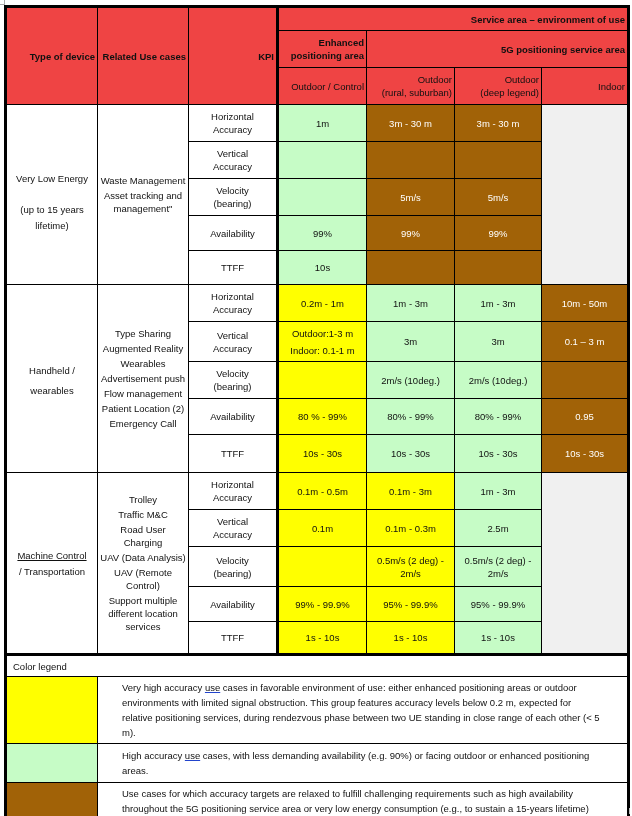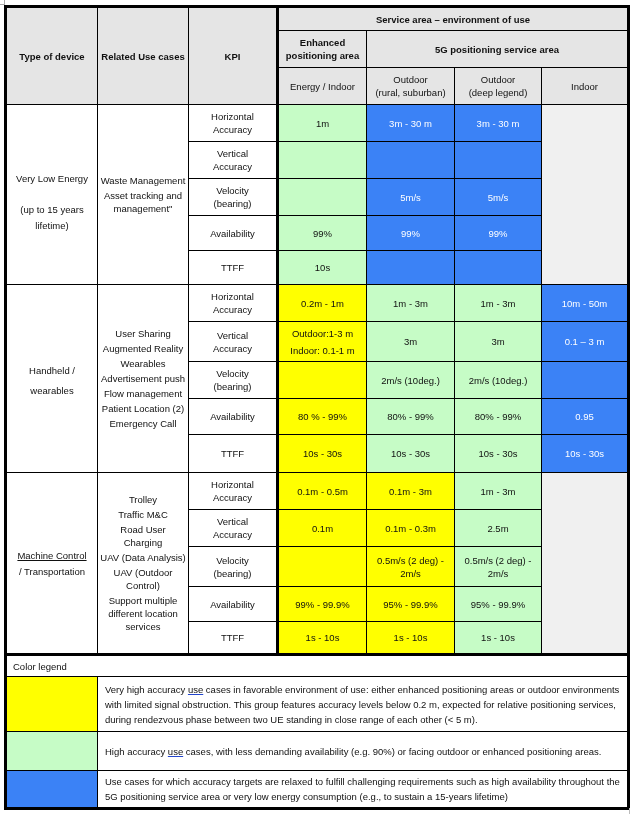--- a/index.html
+++ b/index.html
@@ -5,36 +5,36 @@
   html, body { margin: 0; padding: 0; background: #ffffff; }
   body { width: 632px; height: 816px; position: relative; overflow: hidden;
          font-family: "Liberation Sans", "DejaVu Sans", sans-serif; color: #111; }
   .corner-mark { position: absolute; left: 0; top: 0; width: 4px; height: 4px;
                  border-right: 1px solid #aaa; border-bottom: 1px solid #aaa; }
   .corner-mark-br { position: absolute; right: 2px; bottom: 2px; width: 1px; height: 6px; background: #bbb; }
   table.req { position: absolute; left: 4px; top: 5px; width: 623px;
               border-collapse: collapse; table-layout: fixed; }
   table.req td, table.req th { border: 1px solid #000; padding: 0 2px; text-align: center;
               vertical-align: middle; font-size: 9.5px; line-height: 13px; font-weight: normal; overflow: hidden; }
-  table.req th { background: #e5e5e5; }
+  table.req th { background: #ef4444; text-align: right; }
   .b { font-weight: bold !important; }
   .thick-top td { border-top: 3px solid #000; }
   .thick-l { border-left: 3px solid #000 !important; }
   .outer-l { border-left: 3px solid #000 !important; }
   .outer-r { border-right: 3px solid #000 !important; }
   .outer-t { border-top: 3px solid #000 !important; }
   .outer-b { border-bottom: 3px solid #000 !important; }
   .yellow { background: #ffff00; color: #111; }
   .green  { background: #c6fcc6; color: #111; }
-  .blue   { background: #3b82f6; color: #ffffff; }
+  .blue   { background: #a16207; color: #ffffff; }
   .grey   { background: #f0f0f0; }
   .white  { background: #ffffff; }
   .usecases div { margin: 2px 0; }
   .legend-title { text-align: left !important; font-weight: bold; padding-left: 6px !important; }
-  .legend-text { text-align: left !important; padding: 3px 7px !important; line-height: 15px !important; }
+  .legend-text { text-align: left !important; padding: 3px 24px !important; line-height: 15px !important; }
   .u { text-decoration: underline; text-decoration-color: #2244cc; }
 </style>
 </head>
 <body>
 
 <div class="corner-mark"></div>
 
 <table class="req">
   <colgroup>
     <col style="width:92px">
@@ -51,21 +51,21 @@
     <th rowspan="3" class="b outer-t">Related Use cases</th>
     <th rowspan="3" class="b outer-t">KPI</th>
     <th colspan="4" class="b outer-t outer-r thick-l">Service area – environment of use</th>
   </tr>
   <tr style="height:37px">
     <th class="b thick-l">Enhanced positioning area</th>
     <th colspan="3" class="b outer-r">5G positioning service area</th>
   </tr>
   <tr style="height:37px" id="subheader-row">
         <th class="thick-l">
-          <div>Energy / Indoor</div>
+          <div>Outdoor / Control</div>
         </th>
         <th>
           <div>Outdoor</div>
           <div>(rural, suburban)</div>
         </th>
         <th>
           <div>Outdoor</div>
           <div>(deep legend)</div>
         </th>
         <th class="outer-r">
@@ -156,21 +156,21 @@
         <td class="blue">
           <div></div>
         </td>
       </tr>
       <tr class="thick-top" style="height: 37px;">
         <td rowspan="5" class="white outer-l">
           <div style="margin: 7px 0px;">Handheld /</div>
           <div style="margin: 3px 0px;">wearables</div>
         </td>
         <td rowspan="5" class="white usecases">
-          <div>User Sharing</div>
+          <div>Type Sharing</div>
           <div>Augmented Reality</div>
           <div>Wearables</div>
           <div>Advertisement push</div>
           <div>Flow management</div>
           <div>Patient Location (2)</div>
           <div>Emergency Call</div>
         </td>
         <td class="white">
           <div>Horizontal</div>
           <div>Accuracy</div>
@@ -262,21 +262,21 @@
       <tr class="thick-top" style="height: 37px;">
         <td rowspan="5" class="white outer-l">
           <div style="margin: 3px 0px; text-decoration: underline;">Machine Control</div>
           <div style="margin: 3px 0px;">/ Transportation</div>
         </td>
         <td rowspan="5" class="white usecases">
           <div>Trolley</div>
           <div>Traffic M&amp;C</div>
           <div>Road User Charging</div>
           <div>UAV (Data Analysis)</div>
-          <div>UAV (Outdoor Control)</div>
+          <div>UAV (Remote Control)</div>
           <div>Support multiple different location services</div>
         </td>
         <td class="white">
           <div>Horizontal</div>
           <div>Accuracy</div>
         </td>
         <td class="yellow thick-l">
           <div>0.1m - 0.5m</div>
         </td>
         <td class="yellow">

